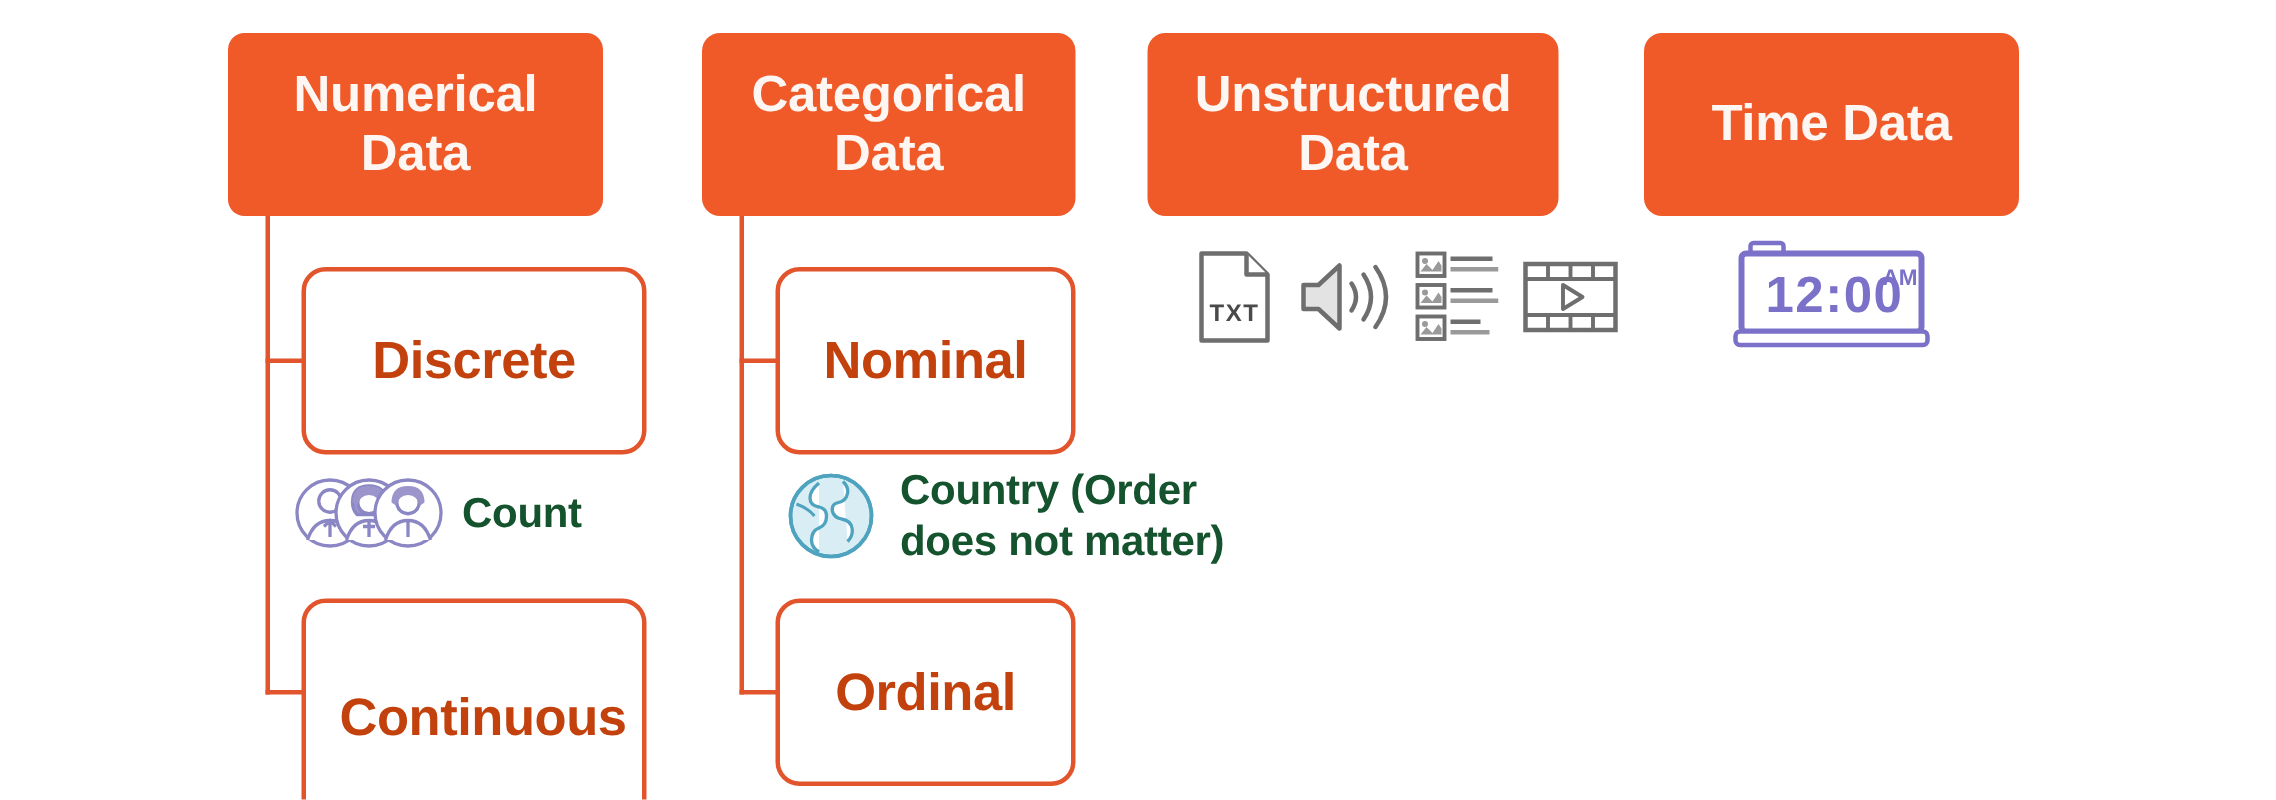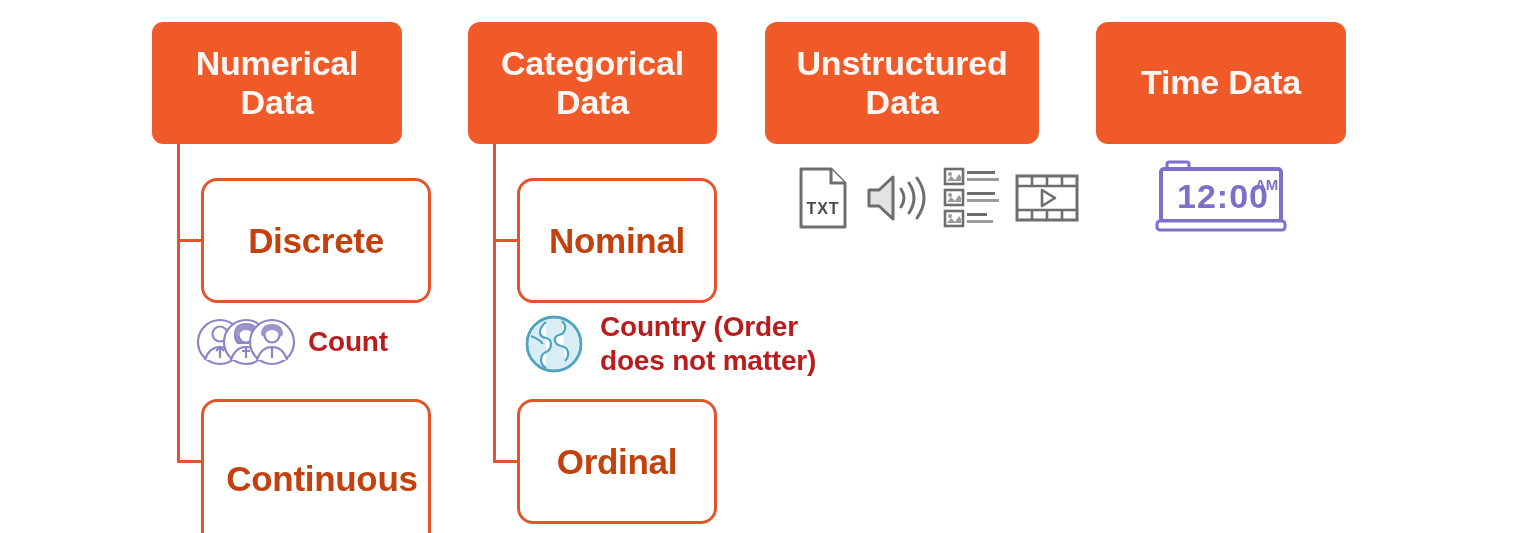--- a/index.html
+++ b/index.html
@@ -50,21 +50,21 @@
   #conn-num-h2  {left:177px;top:460px;width:26px;}
   #conn-cat-v   {left:493px;top:143px;height:320px;}
   #conn-cat-h1  {left:493px;top:239px;width:26px;}
   #conn-cat-h2  {left:493px;top:460px;width:26px;}
 
   
   .example{position:absolute;display:flex;align-items:center;}
   #example-count   {left:196px;top:316px;}
   #example-country {left:522px;top:310px;}
   .example-label{
-    color:#b91c1c;font-size:28px;font-weight:600;line-height:1.2;
+    color:#14532d;font-size:28px;font-weight:600;line-height:1.2;
     letter-spacing:-0.2px;white-space:pre-line;
   }
   #example-count .example-label{margin-left:12px;}
   #example-country .example-label{margin-left:14px;}
 
   
   #unstructured-icons{
     position:absolute;left:797px;top:163px;width:262px;height:70px;
     display:flex;align-items:center;gap:16px;
   }

